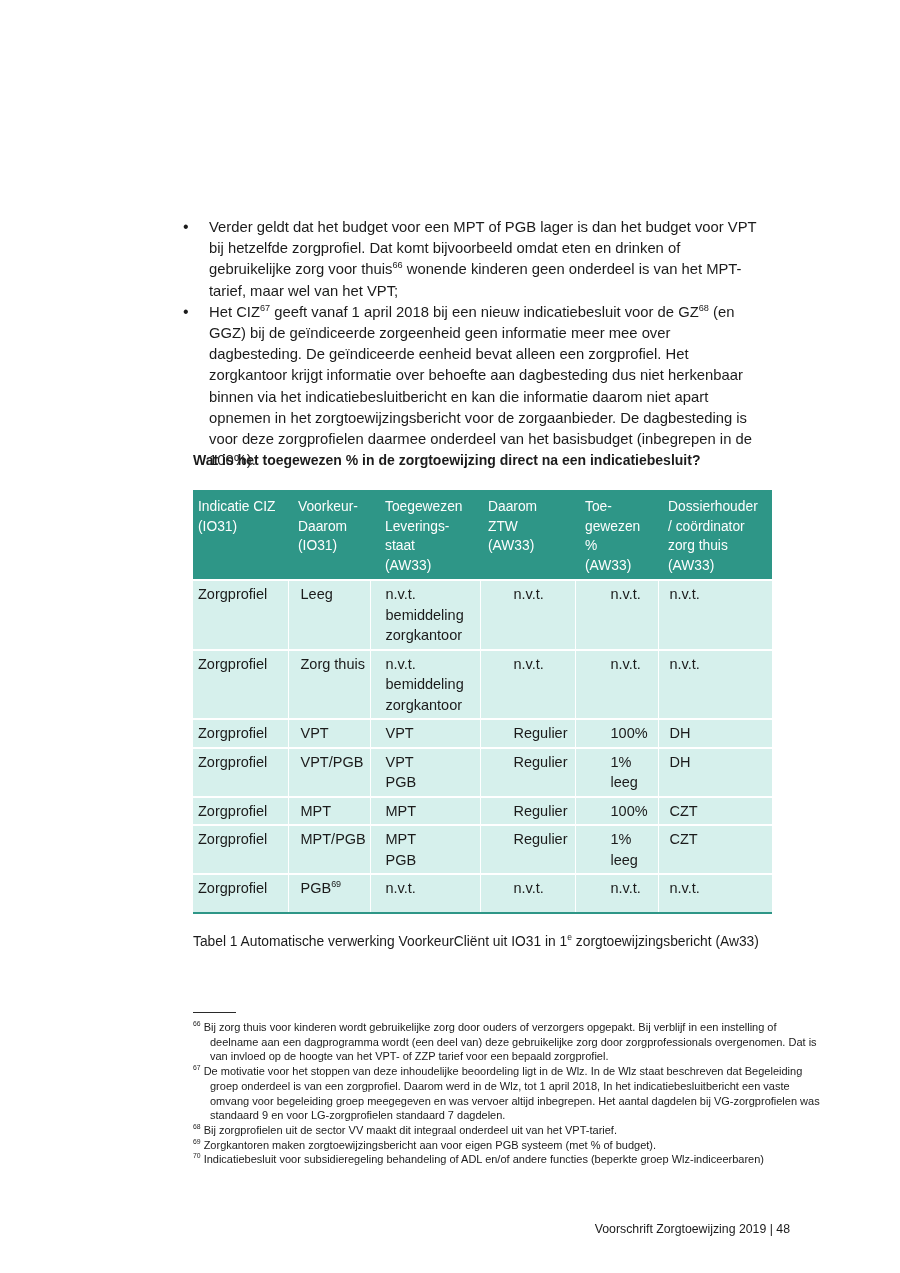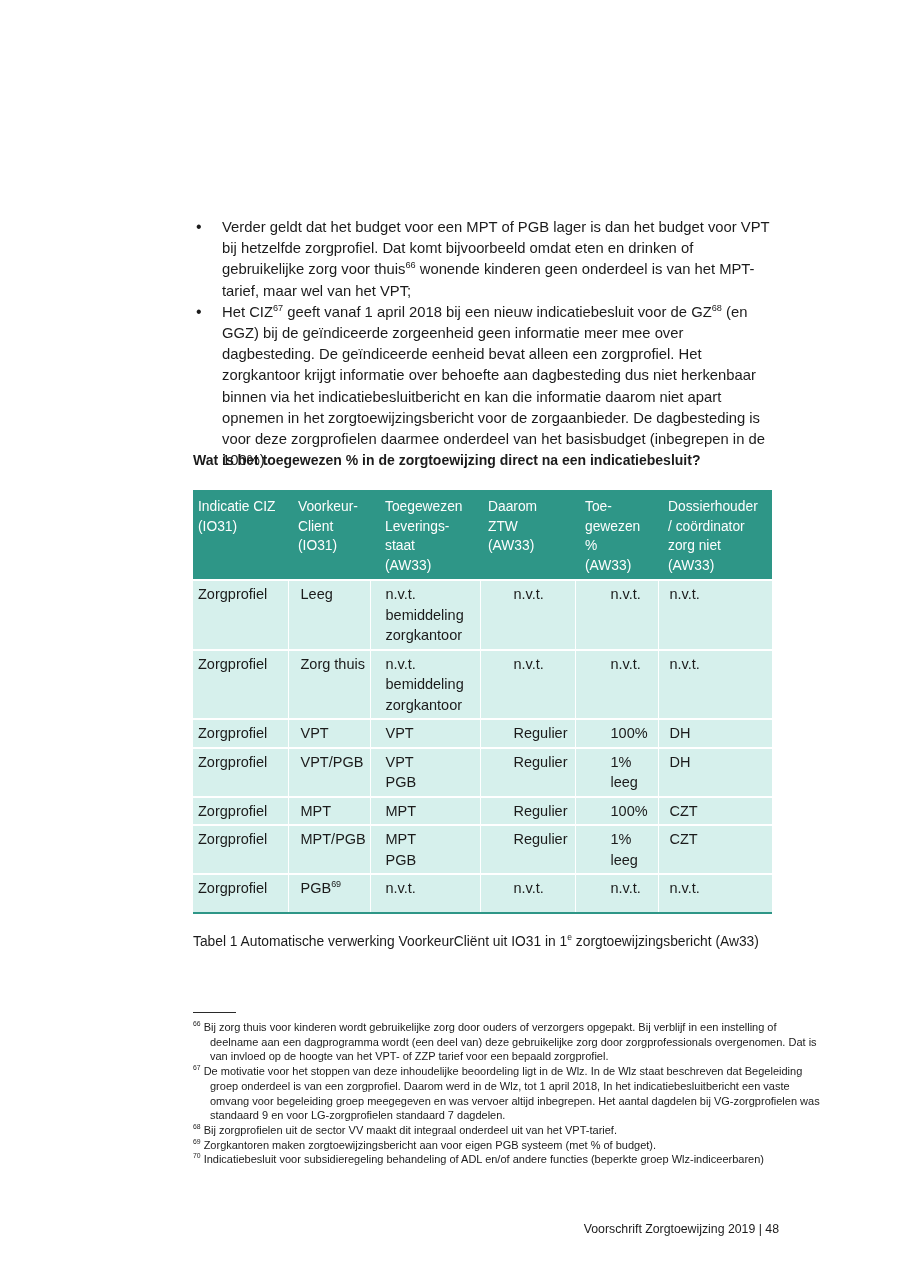--- a/index.html
+++ b/index.html
@@ -4,21 +4,21 @@
 <style>
   * { margin:0; padding:0; box-sizing:border-box; }
   html,body { width:900px; height:1273px; }
   body {
     position:relative; background:#ffffff; overflow:hidden;
     font-family:"Liberation Sans","DejaVu Sans",sans-serif; color:#1b1b1b;
     --teal:#2E9687; --mint:#D6F0EC;
   }
   sup { font-size:0.62em; vertical-align:super; line-height:0; }
 
-  .bullets { position:absolute; left:193px; top:217px; width:578px; list-style:none; }
+  .bullets { position:absolute; left:180px; top:217px; width:578px; list-style:none; }
   .bullets li { position:relative; padding-left:29px; font-size:14.8px; line-height:21.2px; }
   .bullets li::before { content:"\2022"; position:absolute; left:3px; top:-1px; font-size:16px; }
 
   .heading { position:absolute; left:193px; top:452px; font-size:14px; font-weight:bold; white-space:nowrap; }
 
   .table-wrap { position:absolute; left:193px; top:490px; width:579px; }
   table { border-collapse:collapse; table-layout:fixed; width:579px; border-bottom:2px solid var(--teal); }
   thead th {
     background:var(--teal); color:#fdfdfd; text-align:left; vertical-align:top;
     font-weight:normal; font-size:13.8px; line-height:19.5px;
@@ -43,21 +43,21 @@
   tbody td:nth-child(5){ padding-left:35px; }
   tbody td:nth-child(6){ padding-left:11px; }
   tbody tr:nth-child(7) td { padding-bottom:13px; }
 
   .caption { margin-top:20px; font-size:13.8px; }
 
   .footnotes { position:absolute; left:193px; top:1012px; width:628px; font-size:11px; line-height:14.7px; }
   .fn-rule { width:43px; border-top:1.2px solid #2a2a2a; margin-bottom:7px; }
   .footnotes .fn { padding-left:17px; text-indent:-17px; }
 
-  .page-footer { position:absolute; right:121px; top:1222px; font-size:12.3px; white-space:nowrap; }
+  .page-footer { position:absolute; right:110px; top:1222px; font-size:12.3px; white-space:nowrap; }
 </style>
 </head>
 <body style="--teal: #2E9687; --mint: #D6F0EC;">
 
 <ul class="bullets">
     <li>Verder geldt dat het budget voor een MPT of PGB lager is dan het budget voor VPT bij hetzelfde zorgprofiel. Dat komt bijvoorbeeld omdat eten en drinken of gebruikelijke zorg voor thuis<sup>66</sup> wonende kinderen geen onderdeel is van het MPT-tarief, maar wel van het VPT;</li>
     <li>Het CIZ<sup>67</sup> geeft vanaf 1 april 2018 bij een nieuw indicatiebesluit voor de GZ<sup>68</sup> (en GGZ) bij de geïndiceerde zorgeenheid geen informatie meer mee over dagbesteding. De geïndiceerde eenheid bevat alleen een zorgprofiel. Het zorgkantoor krijgt informatie over behoefte aan dagbesteding dus niet herkenbaar binnen via het indicatiebesluitbericht en kan die informatie daarom niet apart opnemen in het zorgtoewijzingsbericht voor de zorgaanbieder. De dagbesteding is voor deze zorgprofielen daarmee onderdeel van het basisbudget (inbegrepen in de 100%).</li>
   </ul>
 
 <h2 class="heading">Wat is het toegewezen % in de zorgtoewijzing direct na een indicatiebesluit?</h2>
@@ -70,36 +70,36 @@
         <col style="width:110px">
       <col style="width:95px">
         <col style="width:83px">
         <col style="width:114px">
     </colgroup>
     <thead>
       <tr>
           <th>Indicatie CIZ
 (IO31)</th>
           <th>Voorkeur-
-Client
+Daarom
 (IO31)</th>
           <th>Toegewezen
 Leverings-
 staat
 (AW33)</th>
           <th>Daarom
 ZTW
 (AW33)</th>
           <th>Toe-
 gewezen
 %
 (AW33)</th>
           <th>Dossierhouder
 / coördinator
-zorg niet
+zorg thuis
 (AW33)</th>
         </tr>
     </thead>
     <tbody>
         <tr>
           <td>Zorgprofiel</td>
           <td>Leeg</td>
           <td>n.v.t.
 bemiddeling
 zorgkantoor</td>

